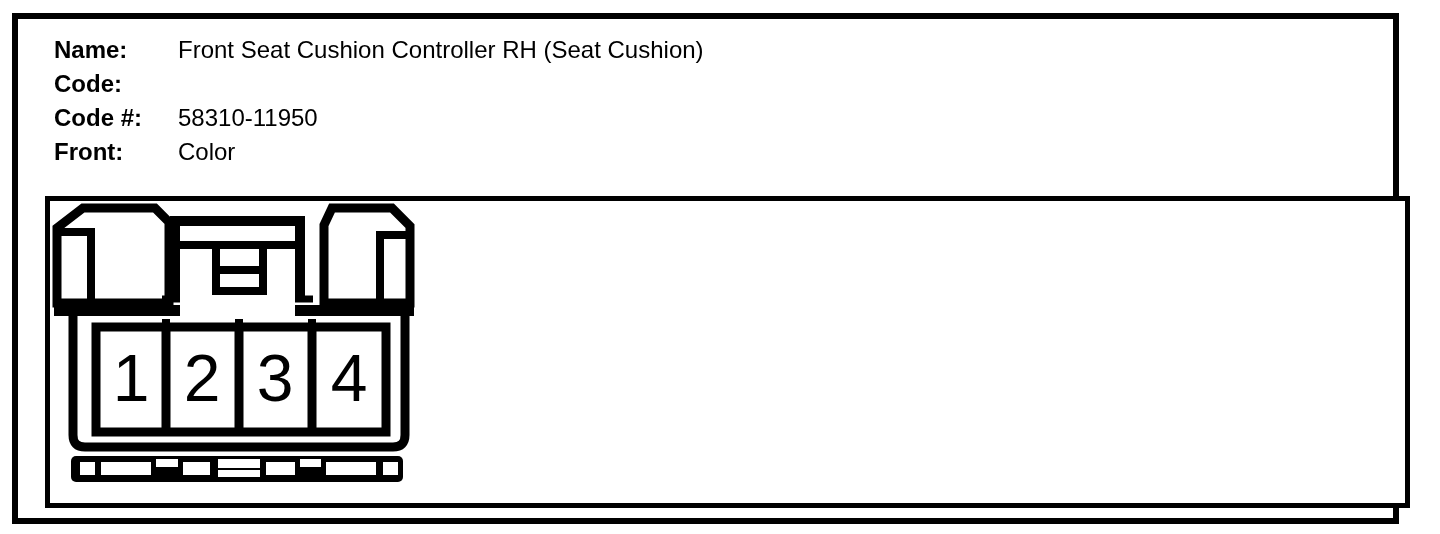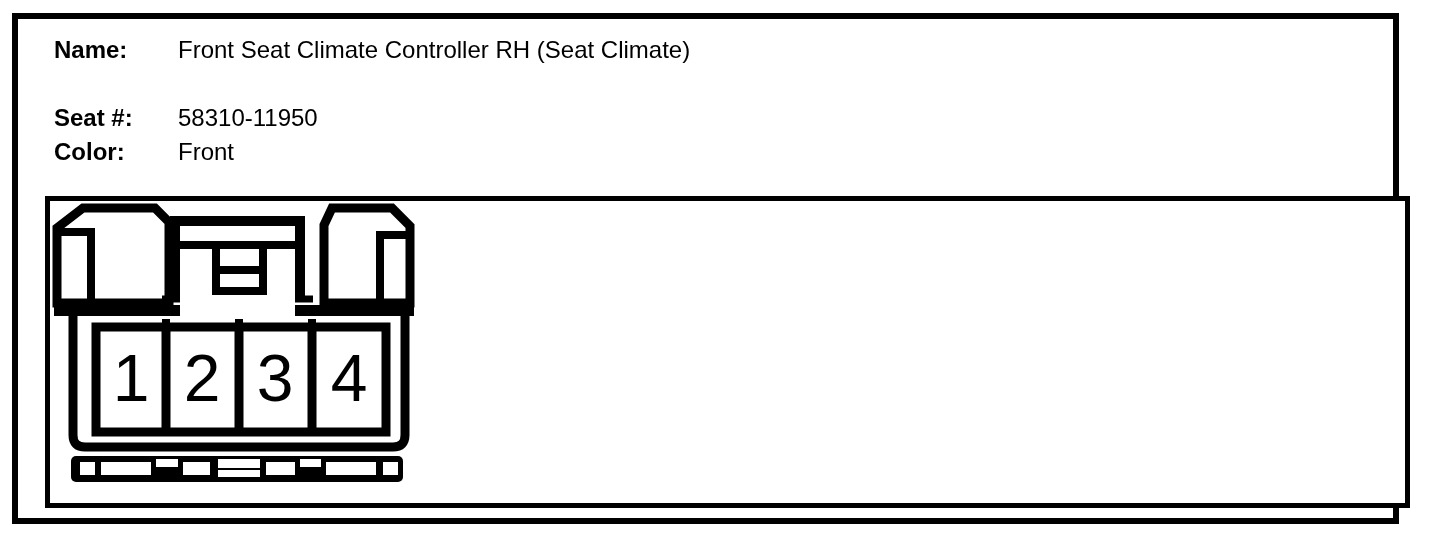--- a/index.html
+++ b/index.html
@@ -60,31 +60,32 @@
 </style>
 </head>
 <body>
 
 <div class="screen">
   <div class="outer-border">
 
     <div class="info-panel">
       <div class="info-row">
         <span class="info-label">Name:</span>
-        <span class="info-value">Front Seat Climate Controller RH (Seat Climate)</span>
+        <span class="info-value">Front Seat Cushion Controller RH (Seat Cushion)</span>
       </div>
       <div class="info-row">
+        <span class="info-label">Code:</span>
       </div>
       <div class="info-row">
-        <span class="info-label">Seat #:</span>
+        <span class="info-label">Code #:</span>
         <span class="info-value">58310-11950</span>
       </div>
       <div class="info-row">
-        <span class="info-label">Color:</span>
-        <span class="info-value">Front</span>
+        <span class="info-label">Front:</span>
+        <span class="info-value">Color</span>
       </div>
     </div>
 
     <div class="connector-box"></div>
 
     <svg class="connector-svg" viewBox="30 178 380 292" xmlns="http://www.w3.org/2000/svg">
 
       <g>
         <path d="M 55 291 L 55 416 Q 55 428 67 428 L 375 428 Q 387 428 387 416 L 387 291 Z" fill="#ffffff" stroke="#000000" stroke-width="9"></path>
       </g>

